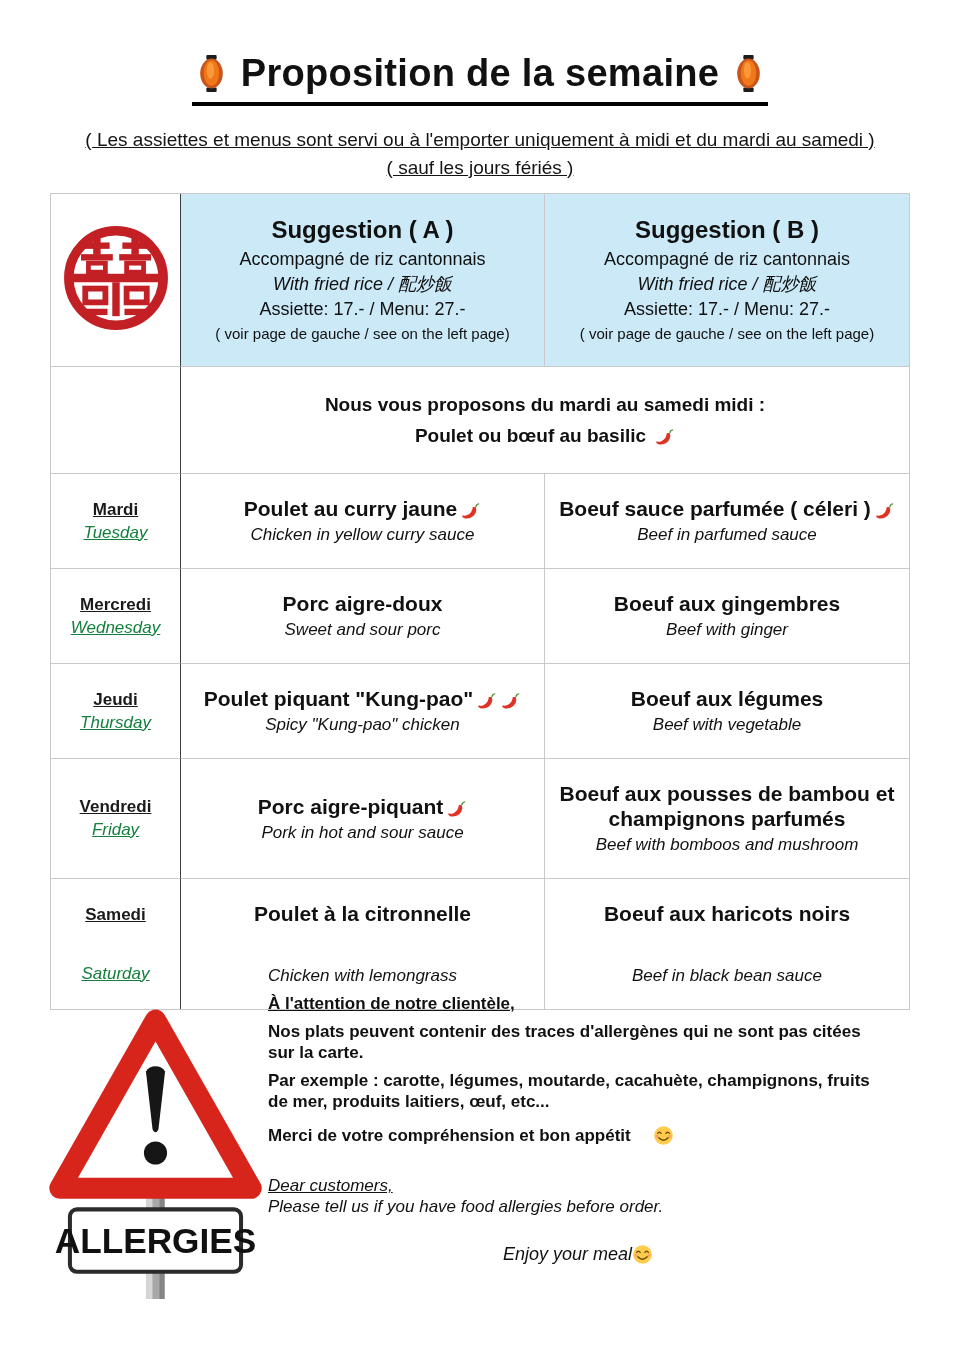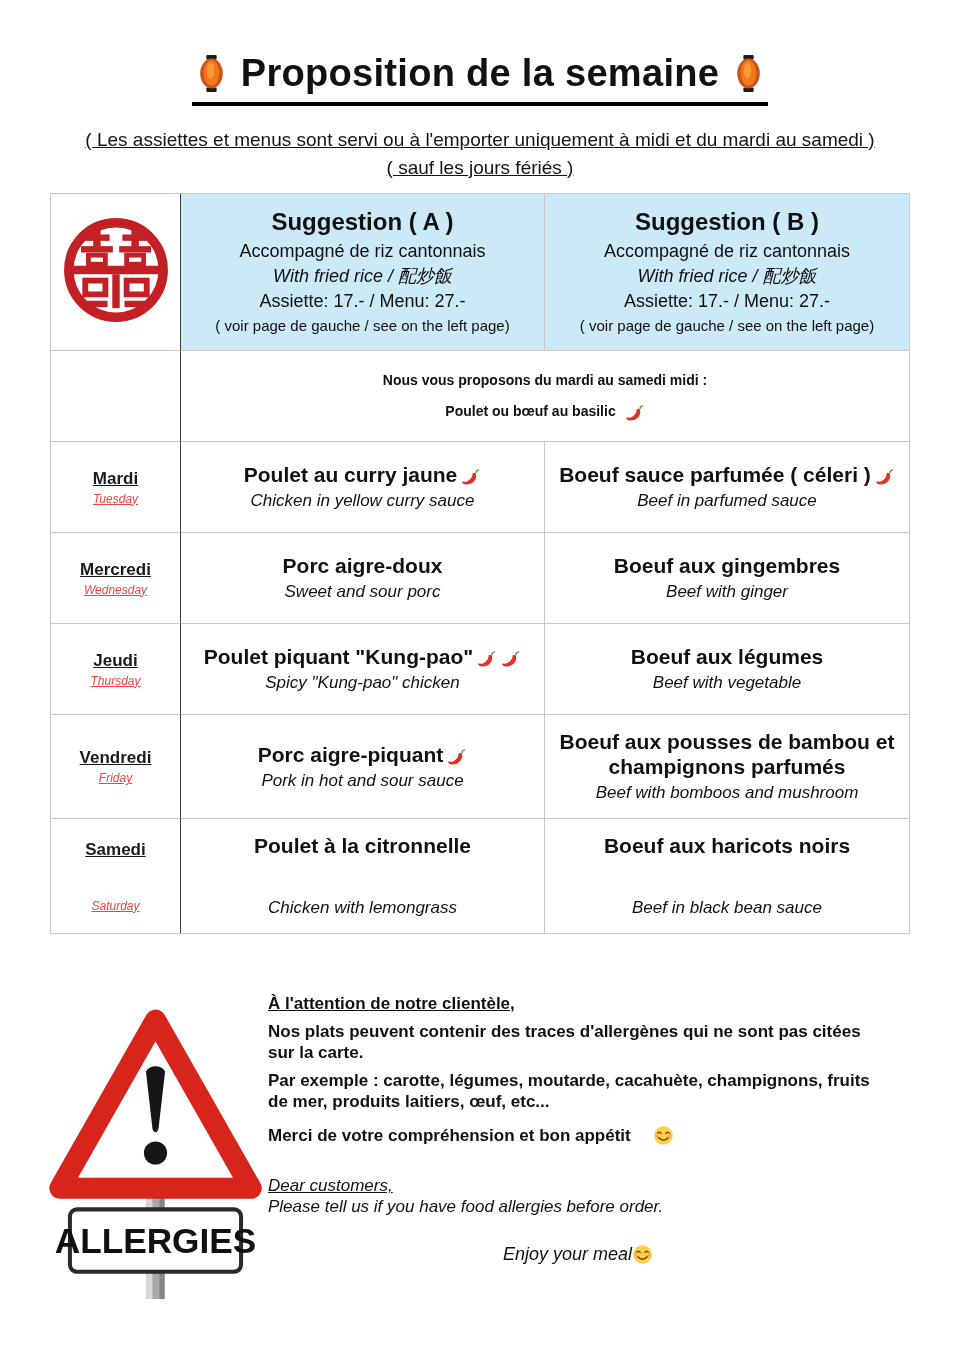--- a/index.html
+++ b/index.html
@@ -33,39 +33,39 @@
 
   
   .menu{
     margin:11px auto 0;width:860px;
     display:grid;grid-template-columns:130px 1fr 1fr;
     border:1px solid var(--border);
   }
   .cell{
     border-right:1px solid var(--border);border-bottom:1px solid var(--border);
     display:flex;flex-direction:column;justify-content:center;align-items:center;
-    text-align:center;padding:14px 8px;background:#fff;
+    text-align:center;padding:22px 8px;background:#fff;
   }
   .c3{border-right:none;}
   .day-col{border-right:1.5px solid var(--divider);}
   .h-head{min-height:151px;}
   .h-row{min-height:91px;}
   .last-row{border-bottom:none;gap:36px;}
 
   .sugg{background:var(--header-blue);}
   .sugg-title{font-size:24px;font-weight:bold;margin-bottom:3px;}
   .sugg-line{font-size:18px;line-height:25px;}
   .it{font-style:italic;}
   .sugg-small{font-size:15px;line-height:21px;margin-top:1px;}
 
   .day-fr{font-size:17px;font-weight:bold;text-decoration:underline;color:#1a1a1a;}
-  .day-en{font-size:12px;font-style:italic;text-decoration:underline;margin-top:3px;color:#ef4444;text-align:right;}
+  .day-en{font-size:17px;font-style:italic;text-decoration:underline;margin-top:3px;color:#15803d;text-align:right;}
 
   .promo-cell{grid-column:2/4;border-right:none;}
-  .promo-line{font-size:14px;font-weight:bold;line-height:31px;display:flex;align-items:center;gap:5px;}
+  .promo-line{font-size:19px;font-weight:bold;line-height:31px;display:flex;align-items:center;gap:5px;}
 
   .dish-fr{font-size:21px;font-weight:bold;line-height:25px;display:flex;align-items:flex-end;justify-content:center;flex-wrap:wrap;}
   .dish-en{font-size:17px;font-style:italic;margin-top:3px;line-height:22px;}
   .chili{display:inline-block;line-height:0;margin-left:3px;vertical-align:middle;}
 
   
   .sign{position:absolute;left:42px;top:1000px;line-height:0;}
   .allergy-text{position:absolute;left:268px;top:993px;width:620px;font-size:17px;line-height:21px;}
   .allergy-text p{margin:0;font-weight:bold;}
   .allergy-text .heading{text-decoration:underline;}

